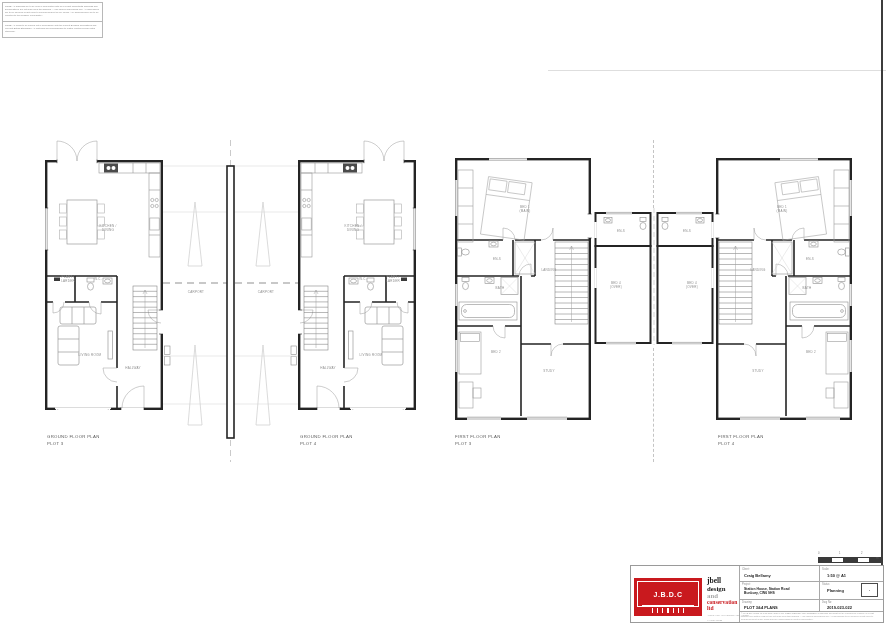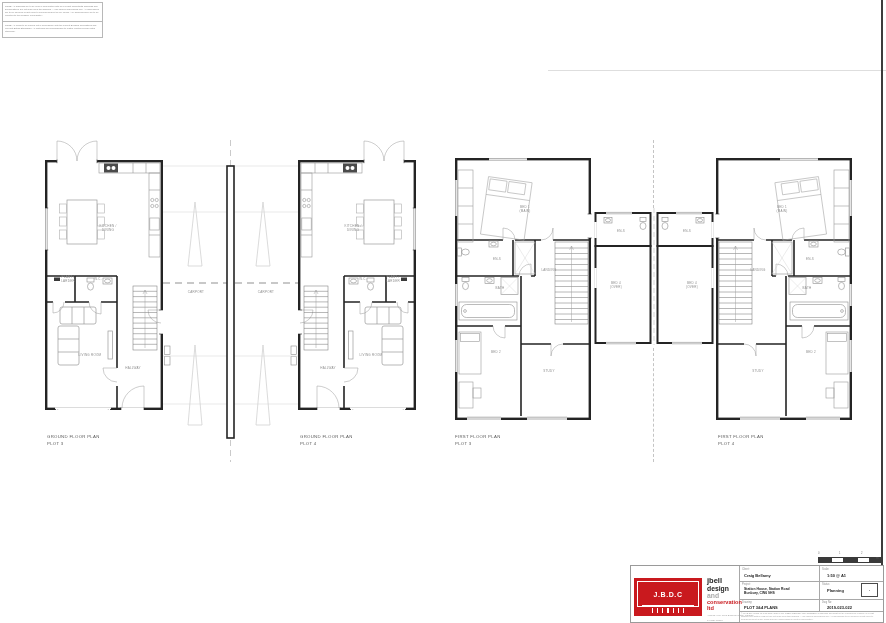--- a/index.html
+++ b/index.html
@@ -22,21 +22,21 @@
   
   .tb{position:absolute;left:630px;top:565px;width:252px;height:56px;border:0.5px solid #9a9a9a;background:#fff;}
   .tb-line{position:absolute;background:#a8a8a8;}
   .logo{position:absolute;left:3px;top:12px;width:68px;height:38px;background:#c9191e;}
   .logo-frame{position:absolute;left:3px;top:3px;width:60px;height:24px;border:0.5px solid #fff;}
   .logo-txt{position:absolute;left:0;top:13px;width:100%;text-align:center;color:#fff;
             font-size:7px;font-weight:bold;letter-spacing:.6px;}
   .logo-ticks{position:absolute;left:0;bottom:3px;width:100%;display:flex;justify-content:center;gap:4px;}
   .logo-ticks span{display:block;width:1.2px;height:5px;background:#fff;}
   .logo-hline{position:absolute;left:8px;bottom:10px;width:52px;height:0.6px;background:#fff;}
-  .co{position:absolute;left:76px;top:11px;width:30px;}
+  .co{position:absolute;left:76px;top:11px;width:30px;font-family:Liberation Serif, serif;}
   .co1{font-size:7.5px;font-weight:800;color:#1c1c1c;line-height:1;}
   .co2{font-size:6.8px;font-weight:800;color:#1c1c1c;line-height:1.05;}
   .co2 .grey{color:#a9a9a9;}
   .co3{font-size:5.6px;font-weight:800;color:#c9191e;line-height:1.15;}
   .co-small{font-size:2.2px;color:#9a9a9a;line-height:1.5;margin-top:2px;white-space:nowrap;}
   .fl{position:absolute;font-size:2.6px;color:#8f8f8f;}
   .fv{position:absolute;font-size:4px;font-weight:bold;color:#242424;white-space:nowrap;}
   .fv2{position:absolute;font-size:3.4px;font-weight:bold;color:#242424;line-height:1.35;white-space:nowrap;}
   .rev-box{position:absolute;left:230px;top:17px;width:15px;height:12px;border:0.6px solid #4a4a4a;
            font-size:4.5px;color:#333;display:flex;align-items:center;justify-content:center;}

